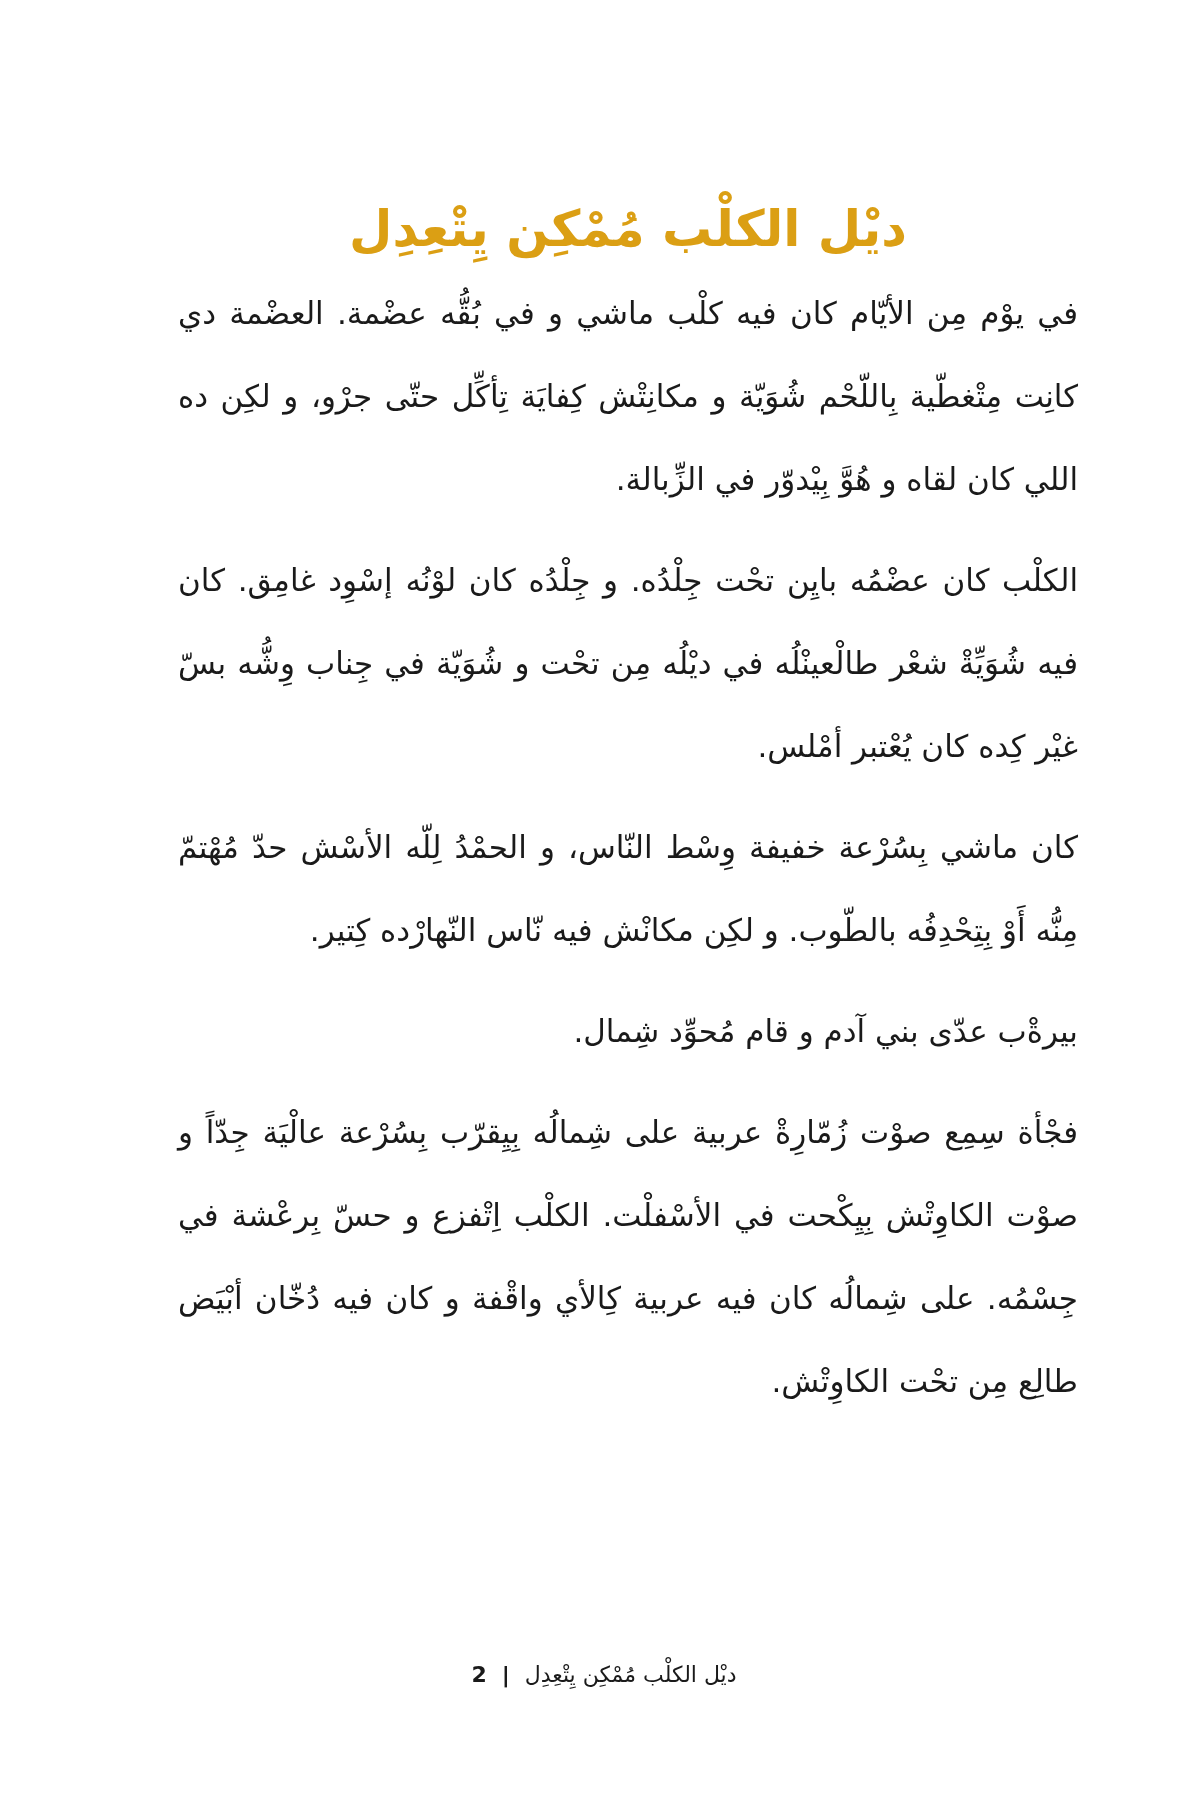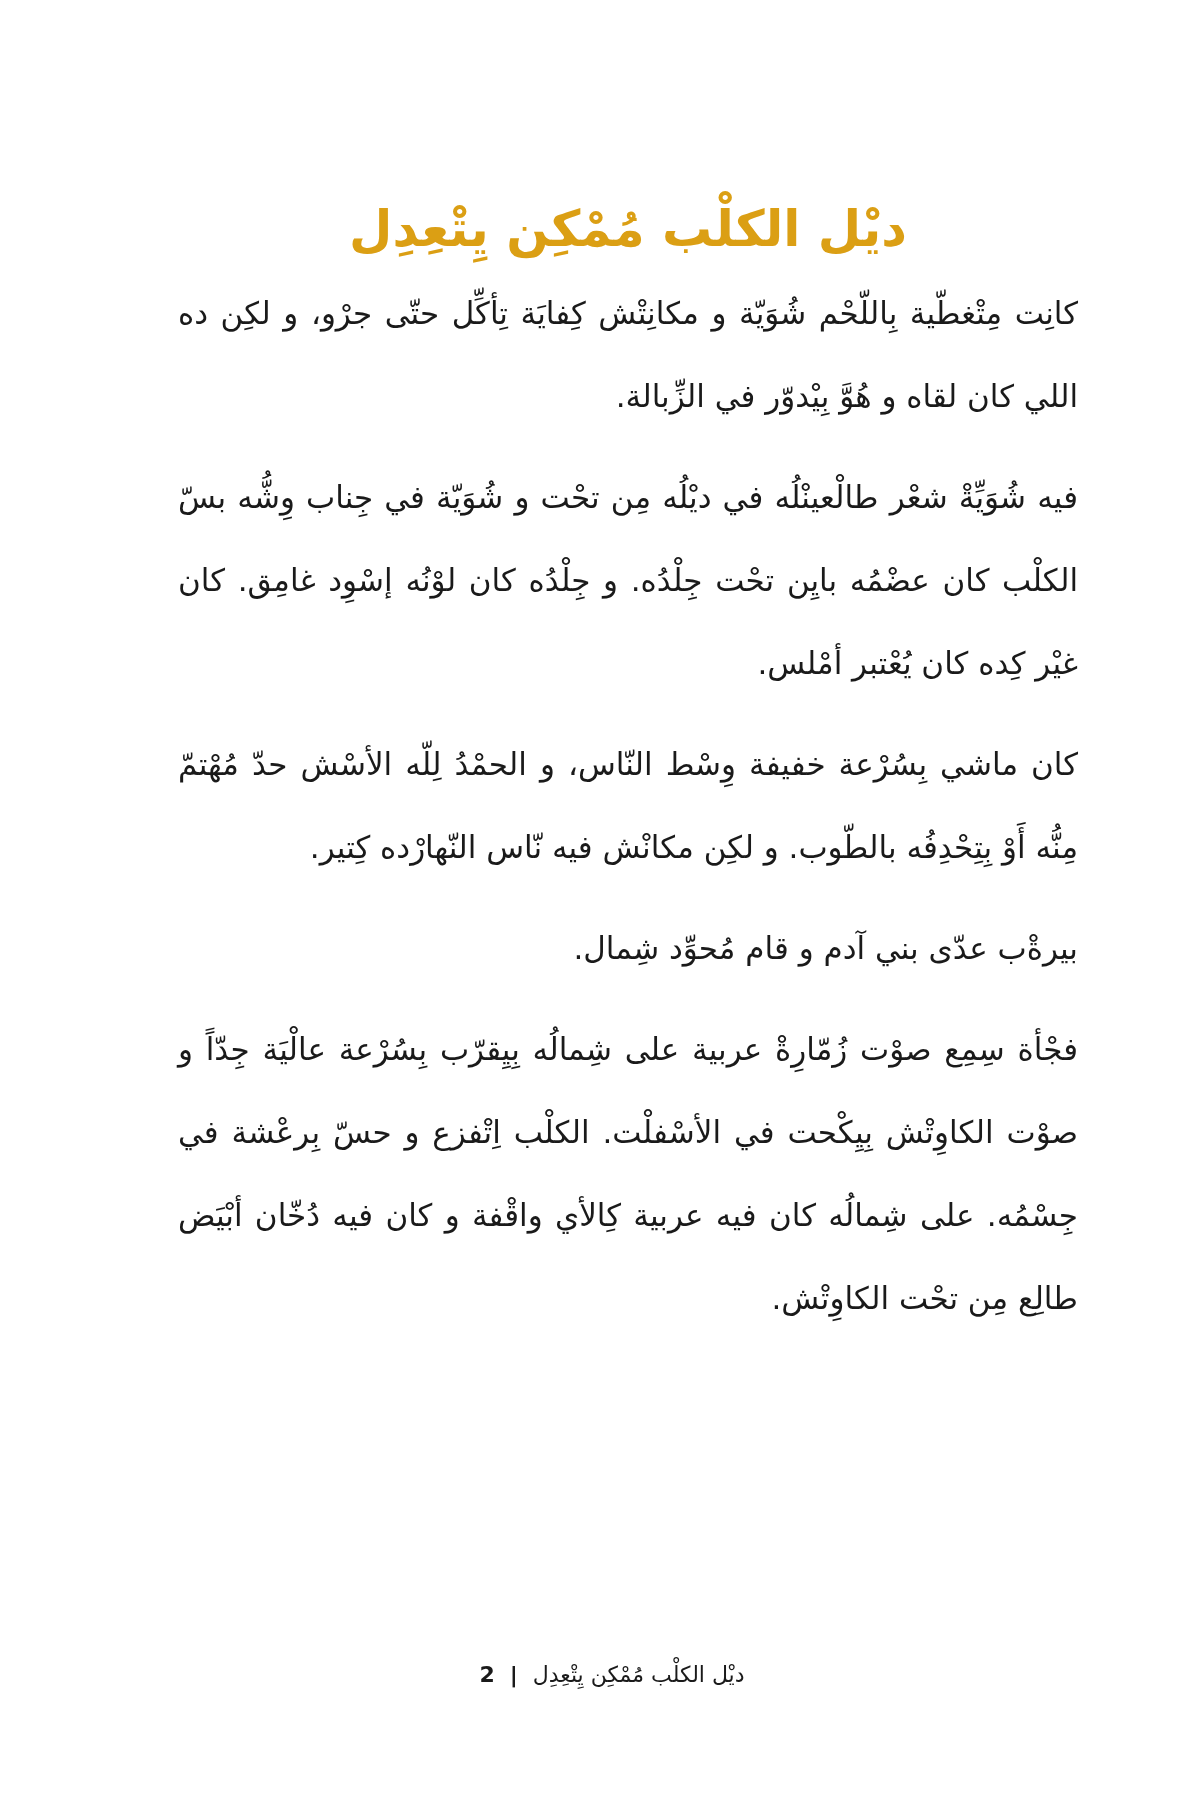--- a/index.html
+++ b/index.html
@@ -51,21 +51,21 @@
       white-space: nowrap;
       text-align: justify;
       text-align-last: justify;
     }
     .line.last {
       text-align-last: right;
     }
     .footer {
       position: absolute;
       top: 1650px;
-      left: 8px;
+      left: 0;
       width: 1152px;
       text-align: center;
       font-size: 22px;
       line-height: 50px;
       direction: rtl;
     }
     .footer .sep {
       font-weight: bold;
       margin: 0 8px;
     }
@@ -76,27 +76,28 @@
 </head>
 <body>
 
 <div class="page">
 
   <h1 class="title">ديْل الكلْب مُمْكِن يِتْعِدِل</h1>
 
   <div class="body-text">
 
     <p class="para">
+      <span class="line">في يوْم مِن الأيّام كان فيه كلْب ماشي و في بُقُّه عضْمة. العضْمة دي</span>
       <span class="line">كانِت مِتْغطّية بِاللّحْم شُوَيّة و مكانِتْش كِفايَة تِأكِّل حتّى جرْو، و لكِن ده</span>
       <span class="line last">اللي كان لقاه و هُوَّ بِيْدوّر في الزِّبالة.</span>
     </p>
 
     <p class="para">
+      <span class="line">الكلْب كان عضْمُه بايِن تحْت جِلْدُه. و جِلْدُه كان لوْنُه إسْوِد غامِق. كان</span>
       <span class="line">فيه شُوَيِّةْ شعْر طالْعينْلُه في ديْلُه مِن تحْت و شُوَيّة في جِناب وِشُّه بسّ</span>
-      <span class="line">الكلْب كان عضْمُه بايِن تحْت جِلْدُه. و جِلْدُه كان لوْنُه إسْوِد غامِق. كان</span>
       <span class="line last">غيْر كِده كان يُعْتبر أمْلس.</span>
     </p>
 
     <p class="para">
       <span class="line">كان ماشي بِسُرْعة خفيفة وِسْط النّاس، و الحمْدُ لِلّه الأسْش حدّ مُهْتمّ</span>
       <span class="line last">مِنُّه أَوْ بِتِحْدِفُه بالطّوب. و لكِن مكانْش فيه نّاس النّهارْده كِتير.</span>
     </p>
 
     <p class="para">
       <span class="line last">بيرةْب عدّى بني آدم و قام مُحوِّد شِمال.</span>

